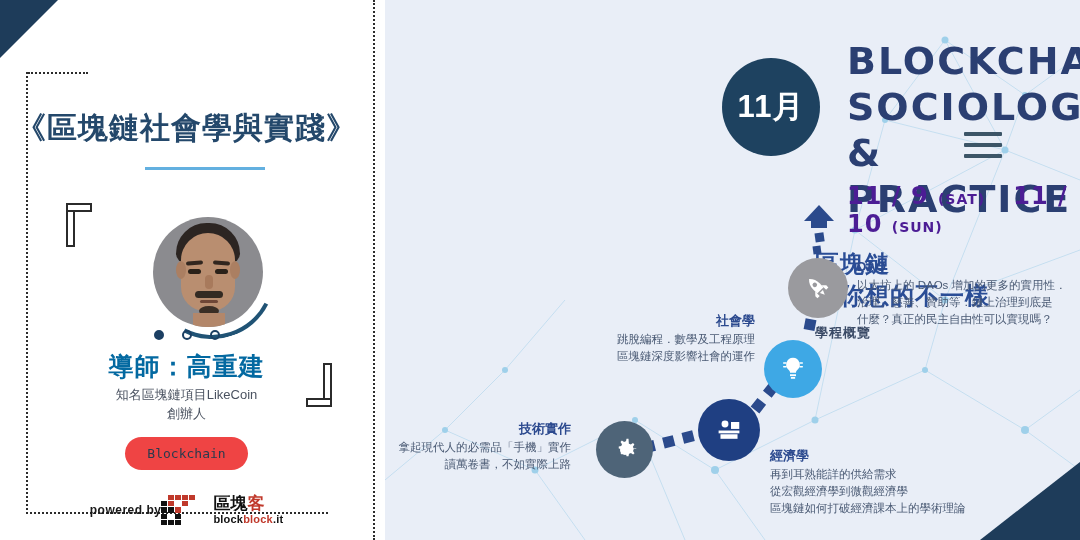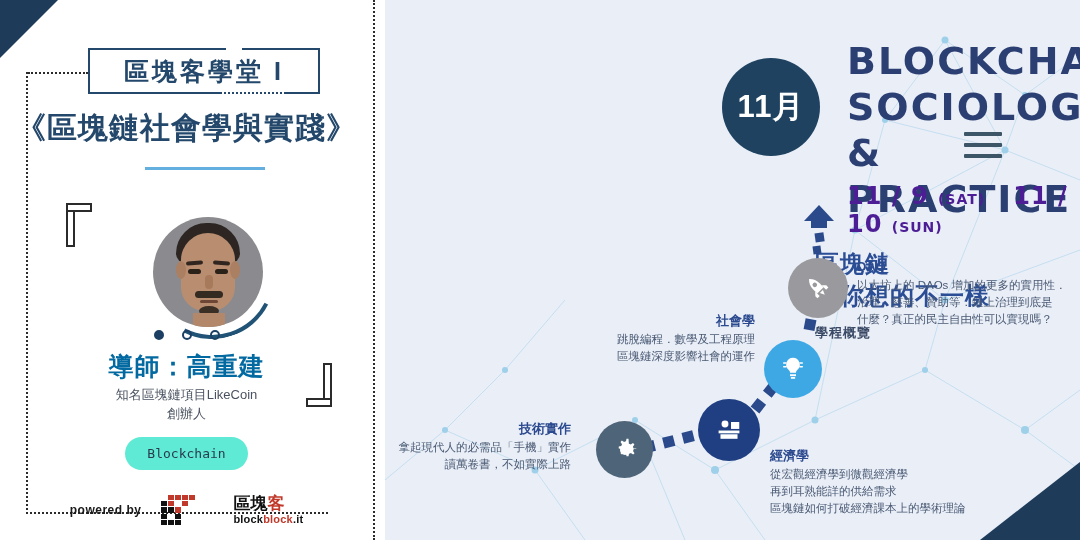--- a/index.html
+++ b/index.html
@@ -229,28 +229,28 @@
     left: 0; top: 437px; width: 373px;
     display: flex; justify-content: center; gap: 26px;
   }
   .tag {
     font-family: "DejaVu Sans Mono", "Liberation Mono", monospace;
     font-size: 13px;
     padding: 9px 22px;
     border-radius: 20px;
     box-sizing: border-box;
   }
-  .tag-filled { background: #5eead4; color: #2a3a4d; }
+  .tag-filled { background: #ef4444; color: #2a3a4d; }
   .tag-outline { background: #ffffff; color: #2a3a4d; border: 2px solid #3bb4e8; }
 
   
   .powered {
     position: absolute;
     left: 0; top: 495px; width: 373px;
-    display: flex; align-items: center; justify-content: center; gap: 20px;
+    display: flex; align-items: center; justify-content: center; gap: 0;
   }
   .powered-label {
     font-size: 12px; font-weight: bold; color: #1a1a1a;
     letter-spacing: 0.5px;
   }
   .logo-mark {
     width: 34px; height: 30px;
     display: grid;
     grid-template-columns: repeat(5, 1fr);
     grid-template-rows: repeat(5, 1fr);
@@ -484,22 +484,22 @@
     <div class="node" style="left:313px; top:399px; width:62px; height:62px; background:#1f3f82;">
       <svg width="32" height="32" viewBox="0 0 24 24">
         <circle cx="9" cy="7.5" r="2.6" fill="#ffffff"></circle>
         <path fill="#ffffff" d="M13.5 6h6.2v5.2h-6.2z"></path>
         <path fill="#ffffff" d="M4.2 12.4h15.6v2.1H4.2z"></path>
         <path fill="#ffffff" d="M5.6 15.2h12.8v3.4H5.6z"></path>
       </svg>
     </div>
     <div class="node-text" style="left:385px; top:423px; width:300px;margin-top:24px;">
       <div class="nt-title">經濟學</div>
+      <div class="nt-body">再到耳熟能詳的供給需求</div>
       <div class="nt-body">從宏觀經濟學到微觀經濟學</div>
-      <div class="nt-body">再到耳熟能詳的供給需求</div>
       <div class="nt-body">區塊鏈如何打破經濟課本上的學術理論</div>
     </div>
 
     <div class="node" style="left:379px; top:340px; width:58px; height:58px; background:#3ea8e5;">
       <svg width="30" height="30" viewBox="0 0 24 24">
         <path fill="#ffffff" d="M12 3a5.5 5.5 0 00-3.2 9.9c.5.4.8 1 .8 1.6v.5h4.8v-.5c0-.6.3-1.2.8-1.6A5.5 5.5 0 0012 3z"></path>
         <rect x="9.6" y="16.2" width="4.8" height="1.5" fill="#ffffff"></rect>
         <rect x="10.3" y="18.4" width="3.4" height="1.4" fill="#ffffff"></rect>
         <g stroke="#ffffff" stroke-width="1.3" stroke-linecap="round">
           <path d="M4.6 7.2h1.8M4.6 10.2h1.8M17.6 7.2h1.8M17.6 10.2h1.8"></path>
@@ -535,30 +535,20 @@
       <rect x="10" y="41" width="8" height="8" fill="#2b4a8c" transform="rotate(-8 14 45)"></rect>
     </svg>
 
     <div class="month-badge">11月</div>
   </div>
 
   <div class="left-panel">
 
     <div class="dashed-frame"></div>
 
-    <div class="badge-box">
-      <span class="bx-top-l"></span>
-      <span class="bx-top-r"></span>
-      <span class="bx-bot-l"></span>
-      <span class="bx-bot-r"></span>
-      <span class="bx-dots"></span>
-      <span class="bx-left"></span>
-      <span class="bx-right"></span>
-      <div class="badge-label">區塊客學堂 I</div>
-    </div>
 
     <div class="course-title">《區塊鏈社會學與實踐》</div>
     <div class="title-rule"></div>
 
     <div class="bracket bracket-open">
       <span class="v"></span>
       <span class="h"></span>
     </div>
     <div class="bracket bracket-close">
       <span class="v"></span>

